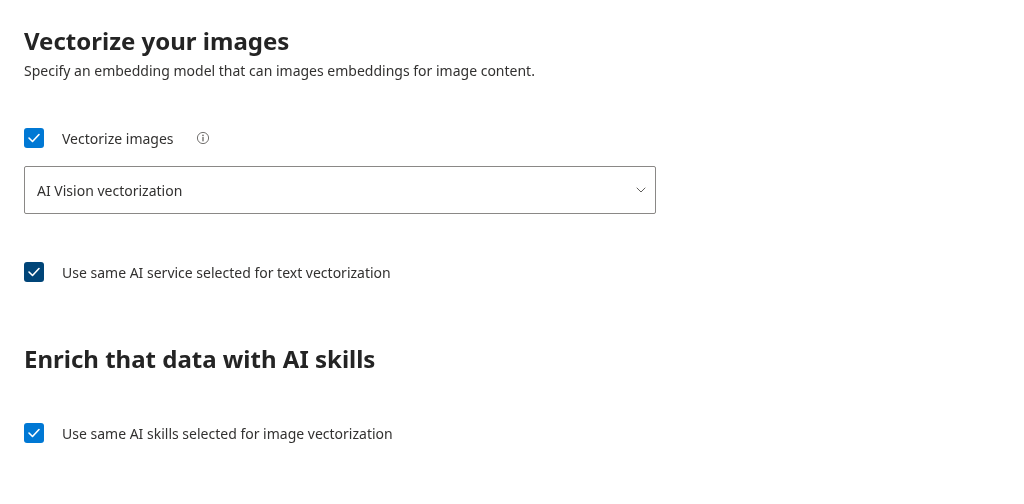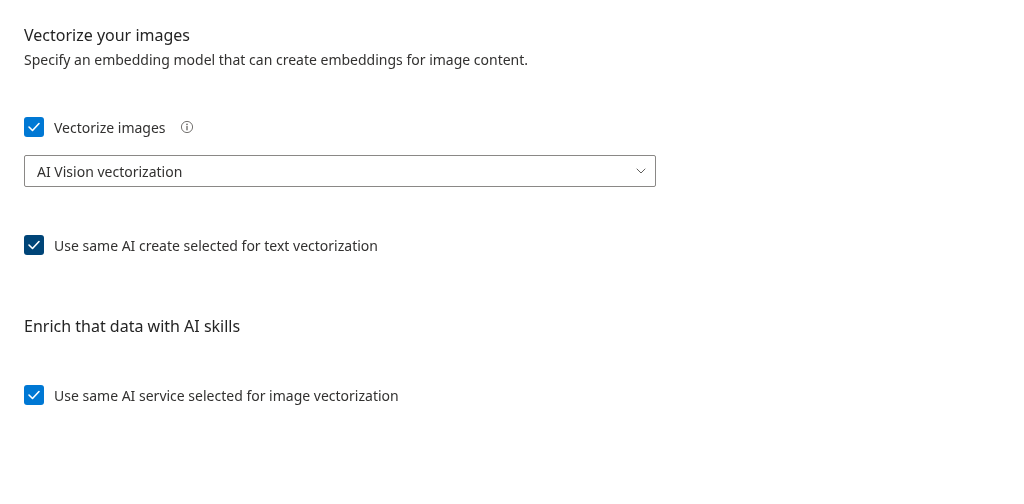--- a/index.html
+++ b/index.html
@@ -9,34 +9,34 @@
       padding: 24px;
       background: #fff;
       color: #323130;
       font-size: 14px;
       width: 1024px;
     }
     .section {
       margin-bottom: 60px;
     }
     .section-title {
-      font-size: 16px;
-      font-weight: 400;
+      font-size: 24px;
+      font-weight: 700;
       color: #242424;
       margin: 0 0 4px 0;
     }
     .section-desc {
       font-size: 14px;
       color: #323130;
       margin: 0 0 24px 0;
     }
     .checkbox-row {
       display: flex;
       align-items: center;
-      gap: 10px;
+      gap: 18px;
       margin-bottom: 18px;
       margin-top: 48px;
     }
     .cb {
       width: 20px;
       height: 20px;
       border-radius: 3px;
       background: #0078d4;
       display: flex;
       align-items: center;
@@ -60,21 +60,21 @@
       align-items: center;
       margin-bottom: 30px;
     }
     .kind-label {
       width: 336px;
       font-size: 14px;
       color: #323130;
     }
     .select {
       flex: 0 0 632px;
-      height: 32px;
+      height: 48px;
       border: 1px solid #8a8886;
       border-radius: 2px;
       display: flex;
       align-items: center;
       justify-content: space-between;
       padding: 0 8px 0 12px;
       background: #fff;
       cursor: pointer;
     }
     .select-text {
@@ -84,21 +84,21 @@
     .select-chevron {
       color: #605e5c;
       display: inline-flex;
     }
   </style>
 </head>
 <body>
 
 <div class="section">
   <h2 class="section-title">Vectorize your images</h2>
-  <p class="section-desc">Specify an embedding model that can create embeddings for image content.</p>
+  <p class="section-desc">Specify an embedding model that can images embeddings for image content.</p>
 
   <div class="checkbox-row">
     <div class="cb">
       <svg width="14" height="14" viewBox="0 0 14 14">
         <path d="M2 7 L5.5 10.5 L12 3.5" stroke="#fff" stroke-width="1.6" fill="none" stroke-linecap="round" stroke-linejoin="round"></path>
       </svg>
     </div>
     <span class="cb-label">Vectorize images</span>
     <span class="info-icon">
       <svg width="14" height="14" viewBox="0 0 16 16">
@@ -119,29 +119,29 @@
       </span>
     </div>
   </div>
 
   <div class="checkbox-row">
     <div class="cb" style="background:#004578;">
       <svg width="14" height="14" viewBox="0 0 14 14">
         <path d="M2 7 L5.5 10.5 L12 3.5" stroke="#fff" stroke-width="1.6" fill="none" stroke-linecap="round" stroke-linejoin="round"></path>
       </svg>
     </div>
-    <span class="cb-label">Use same AI create selected for text vectorization</span>
+    <span class="cb-label">Use same AI service selected for text vectorization</span>
   </div>
 </div>
 
 <div class="section" style="margin-bottom:0;">
   <h2 class="section-title">Enrich that data with AI skills</h2>
 
 
   <div class="checkbox-row" style="margin-bottom:0;">
     <div class="cb">
       <svg width="14" height="14" viewBox="0 0 14 14">
         <path d="M2 7 L5.5 10.5 L12 3.5" stroke="#fff" stroke-width="1.6" fill="none" stroke-linecap="round" stroke-linejoin="round"></path>
       </svg>
     </div>
-    <span class="cb-label">Use same AI service selected for image vectorization</span>
+    <span class="cb-label">Use same AI skills selected for image vectorization</span>
   </div>
 </div>
 
 </body></html>

